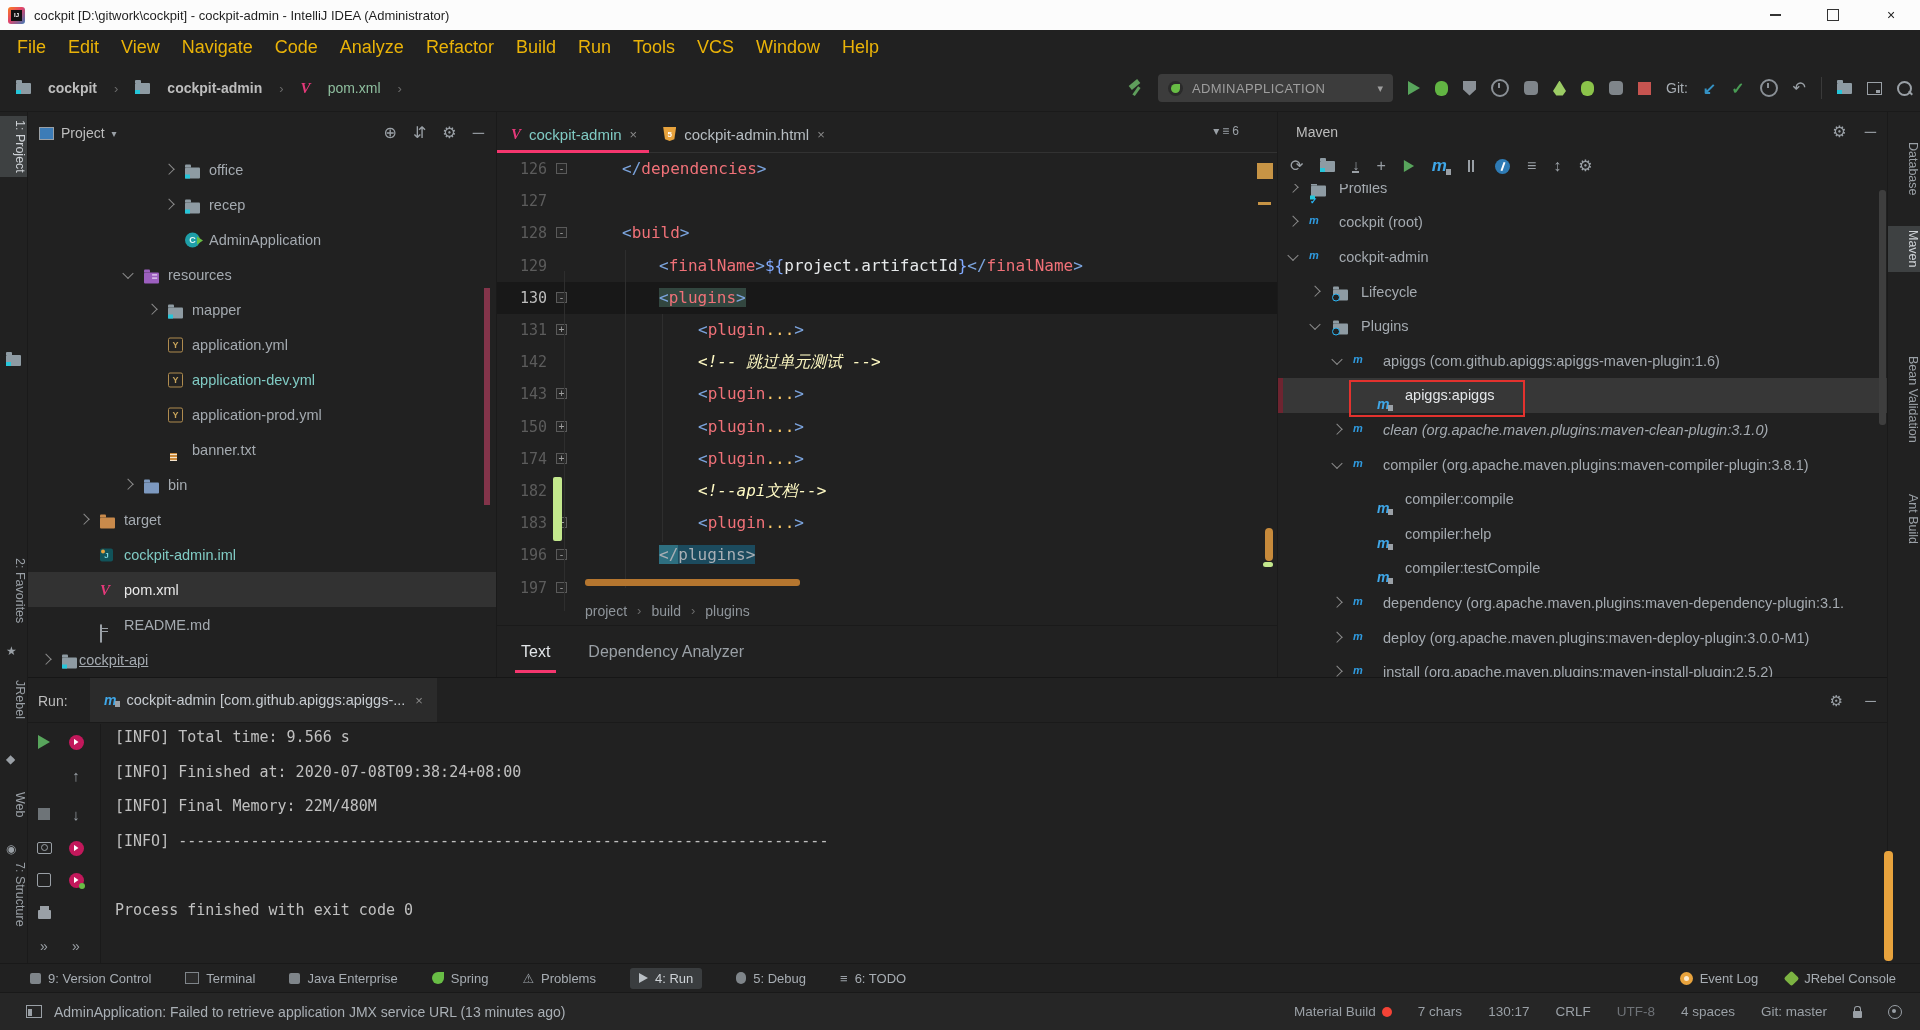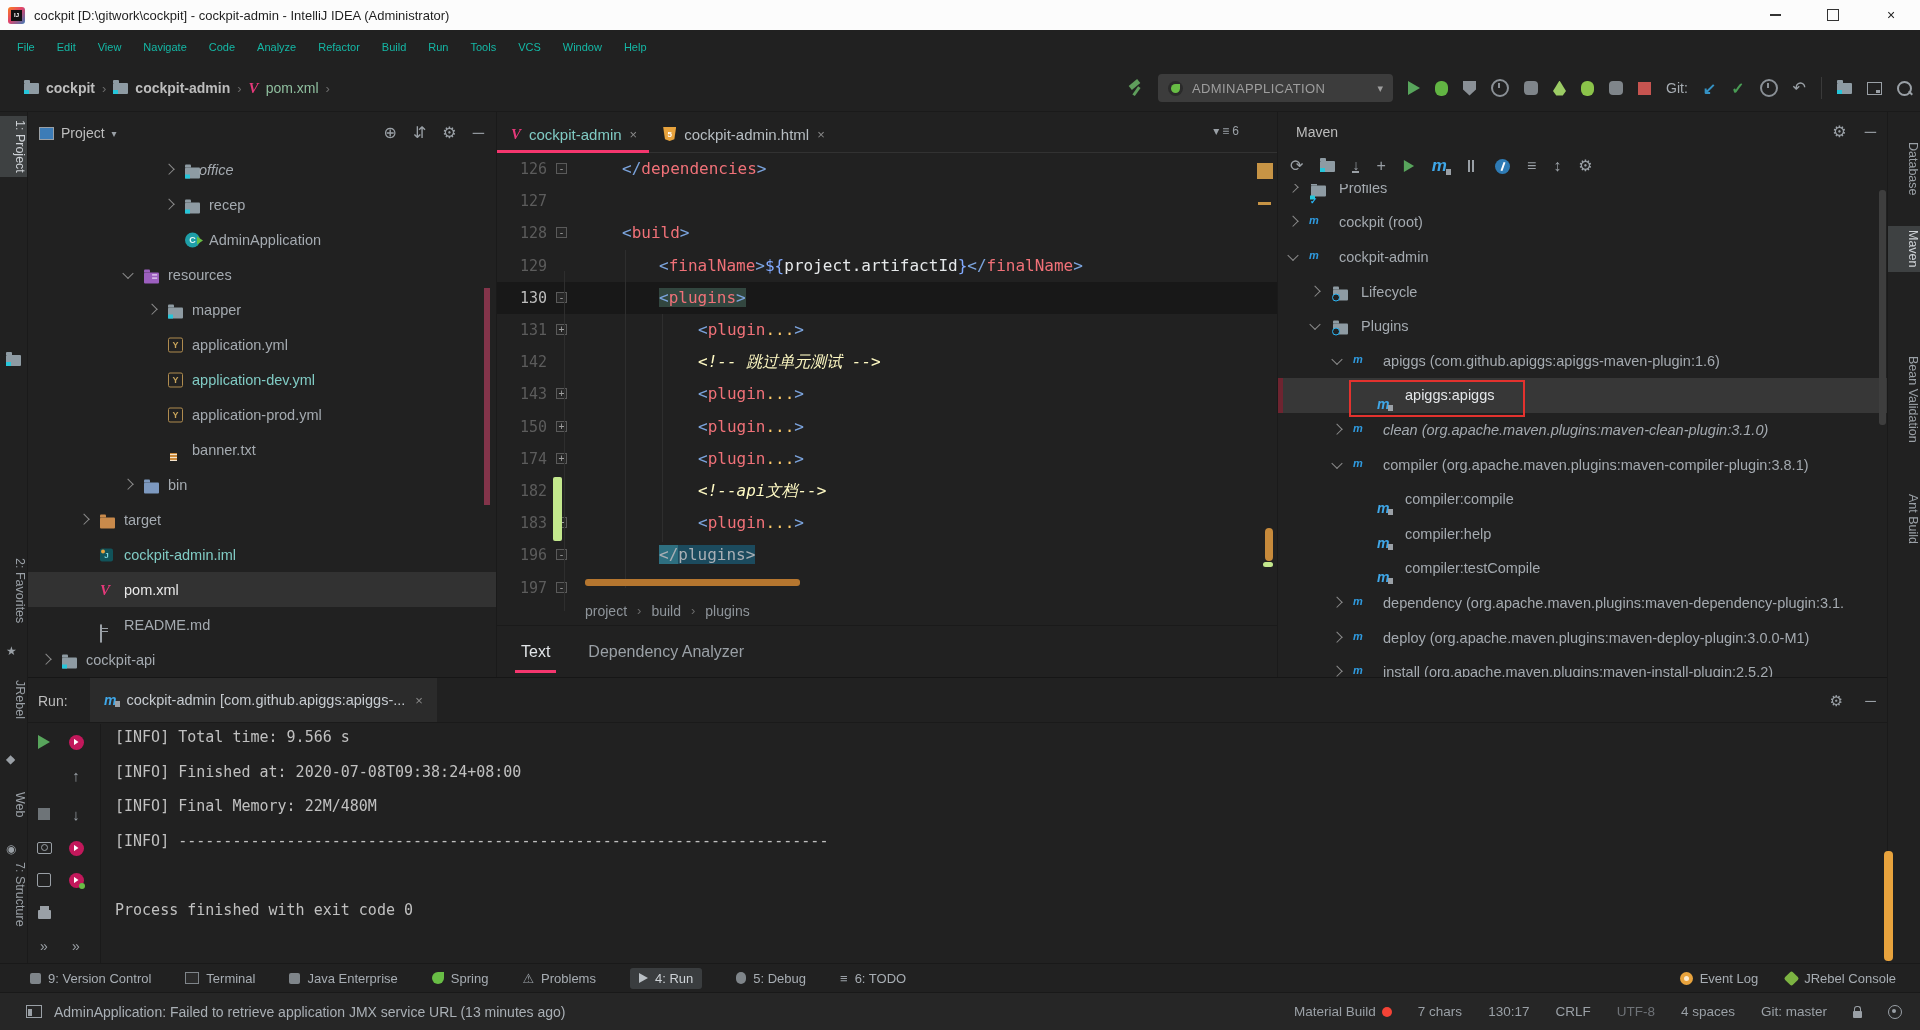--- a/index.html
+++ b/index.html
@@ -16,26 +16,26 @@
             color:#fff;font-size:6px;font-weight:bold;display:flex;align-items:center;justify-content:center;}
   .title-text{font-size:13px;color:#1f1f1f;}
   .win-controls{margin-left:auto;display:flex;height:100%;}
   .win-btn{width:58px;height:100%;display:flex;align-items:center;justify-content:center;color:#222;font-size:14px;}
   .wb-min{width:11px;height:2px;background:#333;}
   .wb-max{width:10px;height:10px;border:1.5px solid #333;}
 
   
   .menubar{position:absolute;left:0;top:30px;width:1920px;height:34px;background:#212121;display:flex;
            align-items:center;padding-left:6px;box-sizing:border-box;}
-  .menu-item{padding:0 11px;font-size:11px;color:#14b8a6;}
+  .menu-item{padding:0 11px;font-size:18px;color:#eab308;}
 
   
   .toolbar{position:absolute;left:0;top:64px;width:1920px;height:48px;background:#212121;
            border-bottom:1px solid #1A1A1A;box-sizing:border-box;}
-  .crumbs{position:absolute;left:24px;top:0;height:48px;display:flex;align-items:center;gap:7px;}
+  .crumbs{position:absolute;left:16px;top:0;height:48px;display:flex;align-items:center;gap:17px;}
   .crumb-label{font-size:14px;font-weight:bold;color:#BDBDBD;}
   .crumb-pom{color:#8FBF9F;font-weight:normal;}
   .crumb-sep{color:#6b6b6b;font-size:13px;}
   .tb-actions{position:absolute;right:8px;top:0;height:48px;display:flex;align-items:center;gap:15px;}
   .tg{color:#9AA0A6;font-size:16px;line-height:1;}
   .hammer{position:relative;width:16px;height:16px;}
   .hammer::before{content:"";position:absolute;left:2px;top:2px;width:11px;height:5px;background:#5F9E5C;transform:rotate(-40deg);}
   .hammer::after{content:"";position:absolute;left:8px;top:6px;width:2.5px;height:10px;background:#5F9E5C;transform:rotate(35deg);}
   .run-config{height:28px;background:#3C3C3C;border-radius:4px;display:flex;align-items:center;
               padding:0 10px;gap:9px;min-width:215px;}
@@ -321,21 +321,21 @@
         <span class="caret-down">▾</span>
       </span>
       <span class="ph-icons">
         <span class="tg">⊕</span>
         <span class="tg">⇵</span>
         <span class="tg">⚙</span>
         <span class="tg">─</span>
       </span>
     </div>
     <div id="projTree" class="abs" style="left:0;top:40px;width:100%;height:525px;">
-        <div class="tree-row" style="top: 0px;"><span class="gchev col" style="left: 138px;"></span><span class="ticon ic-folder f-chip" style="left: 158px;"></span><span class="trow-label" style="left: 172px; font-style: italic;">office</span></div>
+        <div class="tree-row" style="top: 0px;"><span class="gchev col" style="left: 138px;"></span><span class="ticon ic-folder f-chip" style="left: 158px;"></span><span class="trow-label" style="left: 182px;">office</span></div>
         <div class="tree-row" style="top: 35px;"><span class="gchev col" style="left: 138px;"></span><span class="ticon ic-folder f-chip" style="left: 158px;"></span><span class="trow-label" style="left: 182px;">recep</span></div>
         <div class="tree-row" style="top: 70px;">
           <span class="ticon ic-class" style="left: 158px;">C</span>
           <span class="trow-label" style="left: 182px;">AdminApplication</span>
         </div>
         <div class="tree-row" style="top: 105px;"><span class="gchev exp" style="left: 97px;"></span><span class="ticon ic-folder f-res" style="left: 117px;"></span><span class="trow-label" style="left: 141px;">resources</span></div>
         <div class="tree-row" style="top: 140px;"><span class="gchev col" style="left: 121px;"></span><span class="ticon ic-folder f-chip" style="left: 141px;"></span><span class="trow-label" style="left: 165px;">mapper</span></div>
         <div class="tree-row" style="top: 175px;">
           <span class="ticon ic-yaml" style="left: 141px;">Y</span>
           <span class="trow-label" style="left: 165px;">application.yml</span>
@@ -353,21 +353,21 @@
         <div class="tree-row" style="top: 350px;"><span class="gchev col" style="left: 53px;"></span><span class="ticon ic-folder f-tgt" style="left: 73px;"></span><span class="trow-label" style="left: 97px;">target</span></div>
         <div class="tree-row" style="top: 385px;">
           <span class="ticon ic-iml" style="left: 73px;">J</span>
           <span class="trow-label mod" style="left: 97px;">cockpit-admin.iml</span>
         </div>
         <div class="tree-row sel" style="top: 420px;">
           <span class="ticon ic-mavenV" style="left: 73px;">V</span>
           <span class="trow-label bright" style="left: 97px;">pom.xml</span>
         </div>
         <div class="tree-row" style="top: 455px;"><span class="ticon ic-md" style="left: 73px;"></span><span class="trow-label" style="left: 97px;">README.md</span></div>
-        <div class="tree-row" style="top: 490px;"><span class="gchev col" style="left: 15px;"></span><span class="ticon ic-folder f-chip" style="left: 35px;"></span><span class="trow-label" style="left: 59px;">cockpit-api</span></div>
+        <div class="tree-row" style="top: 490px;"><span class="gchev col" style="left: 15px;"></span><span class="ticon ic-folder f-chip" style="left: 35px;"></span><span class="trow-label" style="left: 52px; text-decoration: underline;">cockpit-api</span></div>
       </div>
   </div>
 
   <div class="editor">
     <div class="ed-tabs" id="edTabs">
         <span class="ed-tab active">
           <span class="ic-mavenV">V</span>
           <span>cockpit-admin</span>
           <span class="tab-close">×</span>
         </span>

